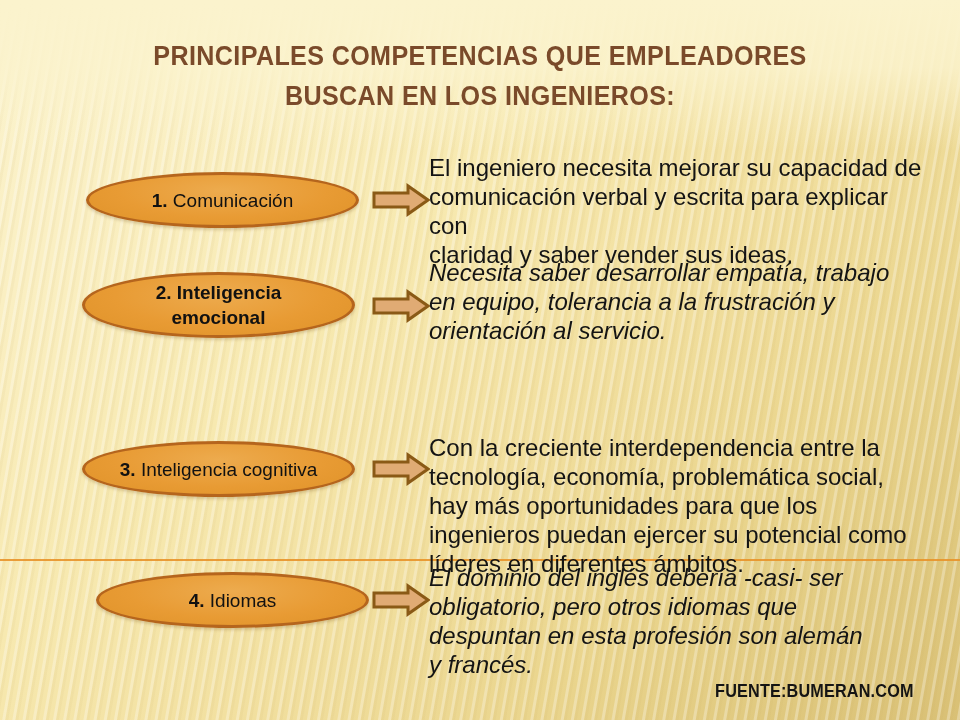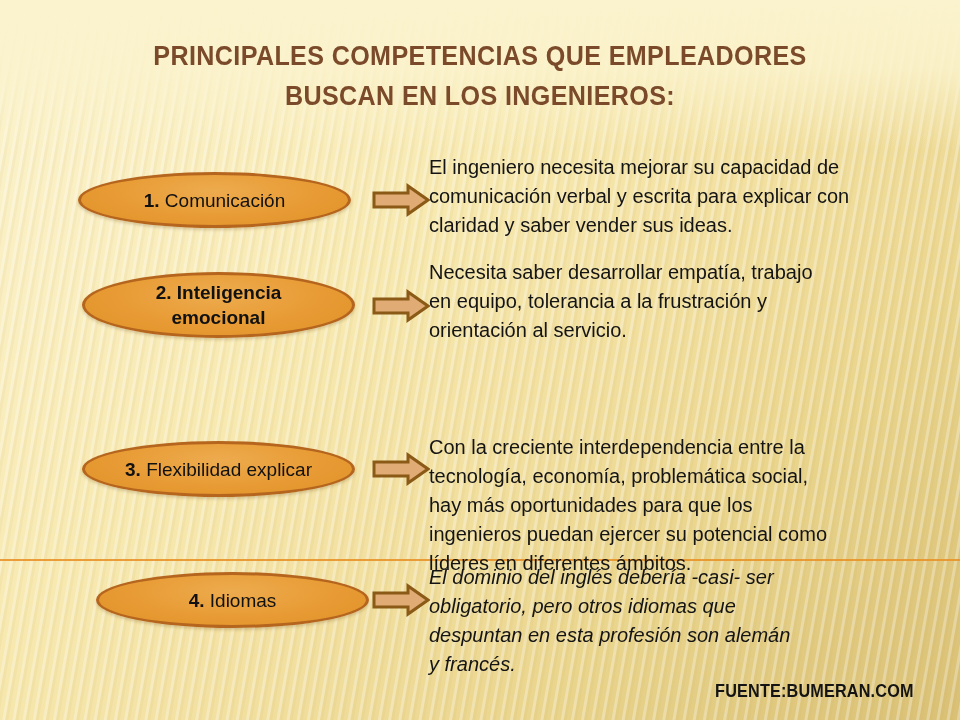--- a/index.html
+++ b/index.html
@@ -118,21 +118,21 @@
   }
 
   
   .arrow {
     position: absolute;
   }
 
   .desc {
     position: absolute;
     color: #141414;
-    font-size: 20px;
+    font-size: 24px;
     line-height: 29px;
     white-space: pre-line;
   }
 
   
   #footer {
     position: absolute;
     right: 46px;
     bottom: 18px;
     color: #141414;
@@ -152,21 +152,21 @@
   <div id="bg-wash"></div>
   <div id="bg-stripes"></div>
   <div id="bg-topfade"></div>
 
   <div id="title">PRINCIPALES COMPETENCIAS QUE EMPLEADORES
 BUSCAN EN LOS INGENIEROS:</div>
 
   <div id="divider"></div>
 
   <div class="row" style="top:0;">
-    <div class="ellipse" style="left:78px; top:172px; width:273px; height:56px;">
+    <div class="ellipse" style="left:86px; top:172px; width:273px; height:56px;">
       <span>
         <span class="num">1.</span>
         <span>Comunicación</span>
       </span>
     </div>
 
     <div class="arrow" style="left:372px; top:183px; width:58px; height:34px;">
       <svg width="58" height="34" viewBox="0 0 58 34">
         <polygon points="2,10 36,10 36,3 56,17 36,31 36,24 2,24" fill="#e0ab74" stroke="#8a5a16" stroke-width="3" stroke-linejoin="miter"></polygon>
       </svg>
@@ -185,30 +185,30 @@
 emocional</span>
       </span>
     </div>
 
     <div class="arrow" style="left:372px; top:289px; width:58px; height:34px;">
       <svg width="58" height="34" viewBox="0 0 58 34">
         <polygon points="2,10 36,10 36,3 56,17 36,31 36,24 2,24" fill="#e0ab74" stroke="#8a5a16" stroke-width="3" stroke-linejoin="miter"></polygon>
       </svg>
     </div>
 
-    <div class="desc" style="left:429px; top:258px; width:500px;">Necesita saber desarrollar empatía, trabajo
+    <div class="desc" style="left:429px; top:258px; width:500px;font-style:italic;">Necesita saber desarrollar empatía, trabajo
 en equipo, tolerancia a la frustración y
 orientación al servicio.</div>
   </div>
 
   <div class="row" style="top:0;">
     <div class="ellipse" style="left:82px; top:441px; width:273px; height:56px;">
       <span>
         <span class="num">3.</span>
-        <span>Flexibilidad explicar</span>
+        <span>Inteligencia cognitiva</span>
       </span>
     </div>
 
     <div class="arrow" style="left:372px; top:452px; width:58px; height:34px;">
       <svg width="58" height="34" viewBox="0 0 58 34">
         <polygon points="2,10 36,10 36,3 56,17 36,31 36,24 2,24" fill="#e0ab74" stroke="#8a5a16" stroke-width="3" stroke-linejoin="miter"></polygon>
       </svg>
     </div>
 
     <div class="desc" style="left:429px; top:389px; width:500px;margin-top:44px;">Con la creciente interdependencia entre la

